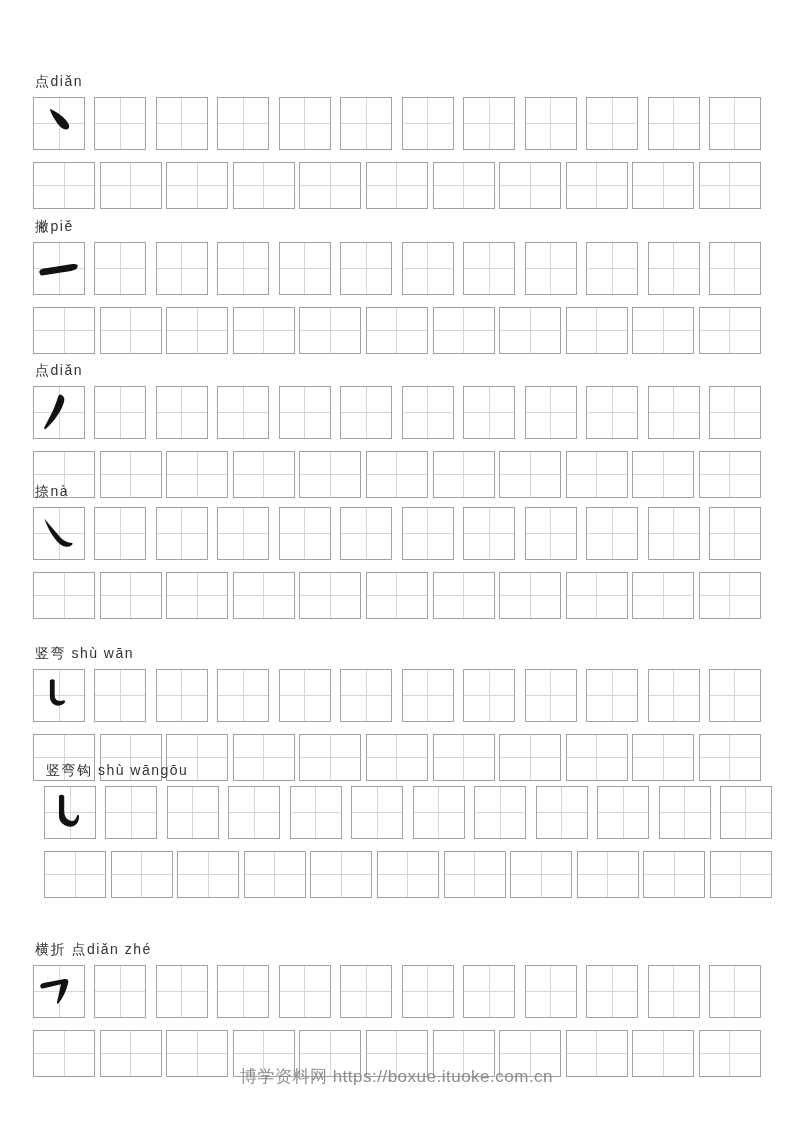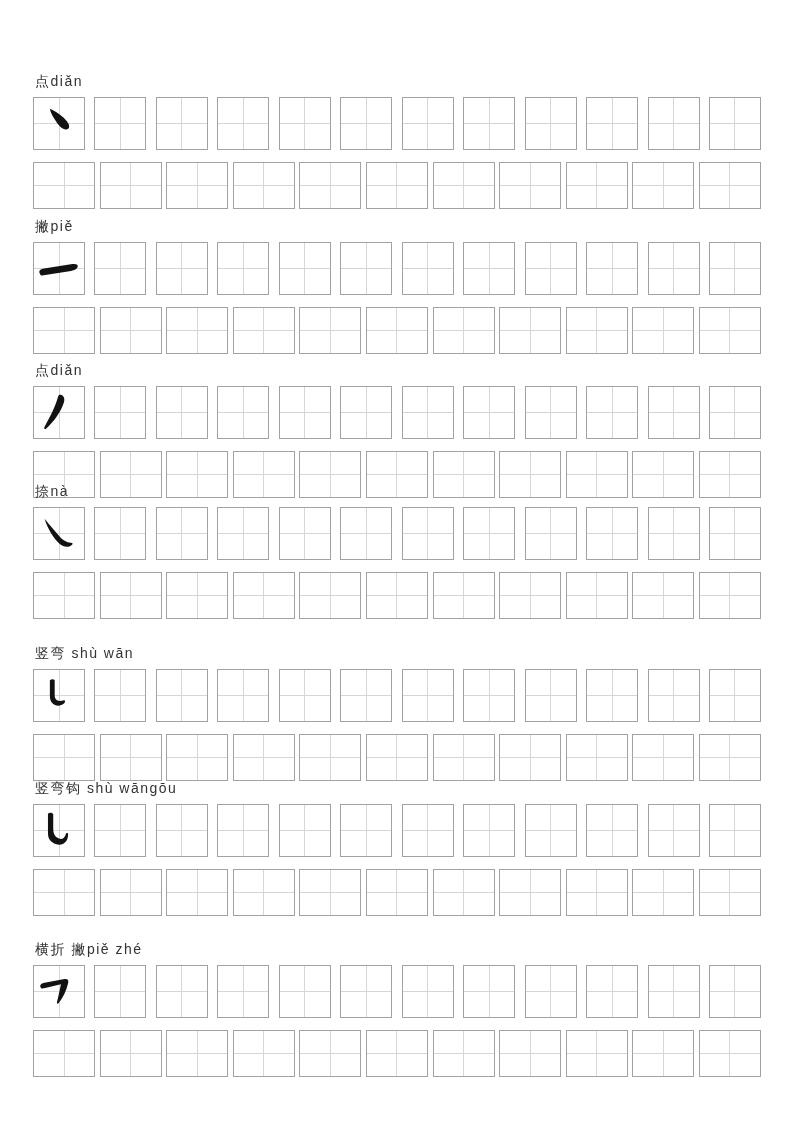--- a/index.html
+++ b/index.html
@@ -207,21 +207,21 @@
           <div class="cell small"></div>
           <div class="cell small"></div>
           <div class="cell small"></div>
           <div class="cell small"></div>
           <div class="cell small"></div>
           <div class="cell small"></div>
           <div class="cell small"></div>
           <div class="cell small"></div>
         </div>
       </div>
-      <div class="section" style="top: 783px;">
+      <div class="section" style="top: 765px; margin-left: 11px;">
         <div class="label">竖弯钩 shù wāngōu</div>
         <div class="row main">
           <div class="cell big">
             <svg viewBox="0 0 100 100" preserveAspectRatio="none" class="glyph">
               <path d="M27 16 C30 13 36 13 38 17 L38 47 C38 58 43 65 52 67 C58 68 62 64 64 58 C65 54 69 54 69 58 C69 66 66 73 59 77 C49 82 36 77 30 68 C27 63 27 58 27 50 Z" fill="currentColor"></path>
             </svg>
           </div>
           <div class="cell big"></div>
           <div class="cell big"></div>
           <div class="cell big"></div>
@@ -242,21 +242,21 @@
           <div class="cell small"></div>
           <div class="cell small"></div>
           <div class="cell small"></div>
           <div class="cell small"></div>
           <div class="cell small"></div>
           <div class="cell small"></div>
           <div class="cell small"></div>
         </div>
       </div>
       <div class="section" style="top: 944px;">
-        <div class="label">横折 撇piě zhé</div>
+        <div class="label">横折 点diǎn zhé</div>
         <div class="row main">
           <div class="cell big">
             <svg viewBox="0 0 100 100" preserveAspectRatio="none" class="glyph">
               <path d="M12 42 C9 37 13 33 20 32 L59 25 C67 23 71 26 69 33 C65 49 58 63 49 74 C47 76 45 75 46 71 C49 58 52 45 54 35 L21 43 C15 44 13 45 12 42 Z" fill="currentColor"></path>
             </svg>
           </div>
           <div class="cell big"></div>
           <div class="cell big"></div>
           <div class="cell big"></div>
           <div class="cell big"></div>
@@ -276,13 +276,14 @@
           <div class="cell small"></div>
           <div class="cell small"></div>
           <div class="cell small"></div>
           <div class="cell small"></div>
           <div class="cell small"></div>
           <div class="cell small"></div>
           <div class="cell small"></div>
         </div>
       </div>
     </div>
+  <div class="footer">博学资料网 https://boxue.ituoke.com.cn</div>
 </div>
 
 </body></html>

